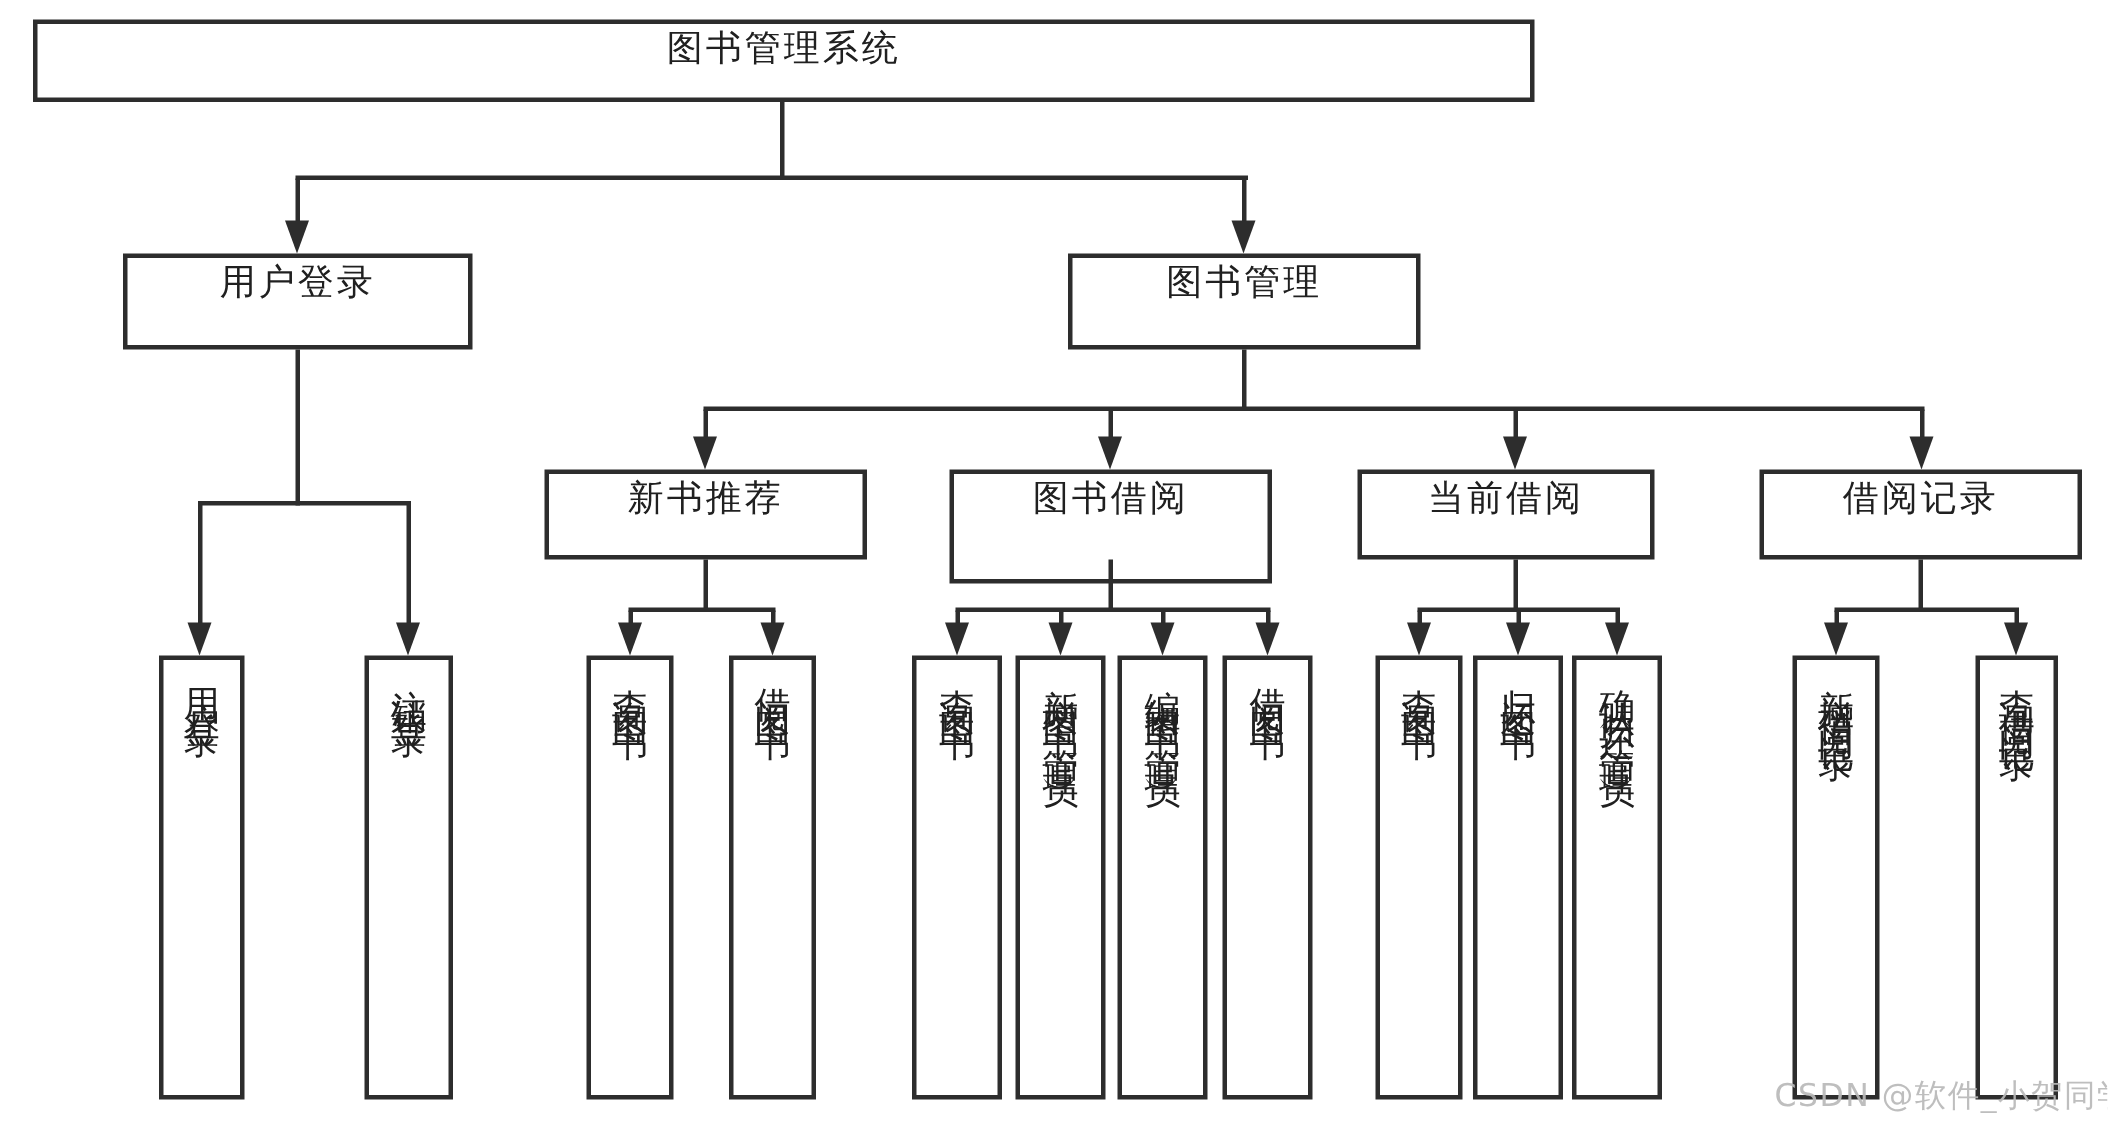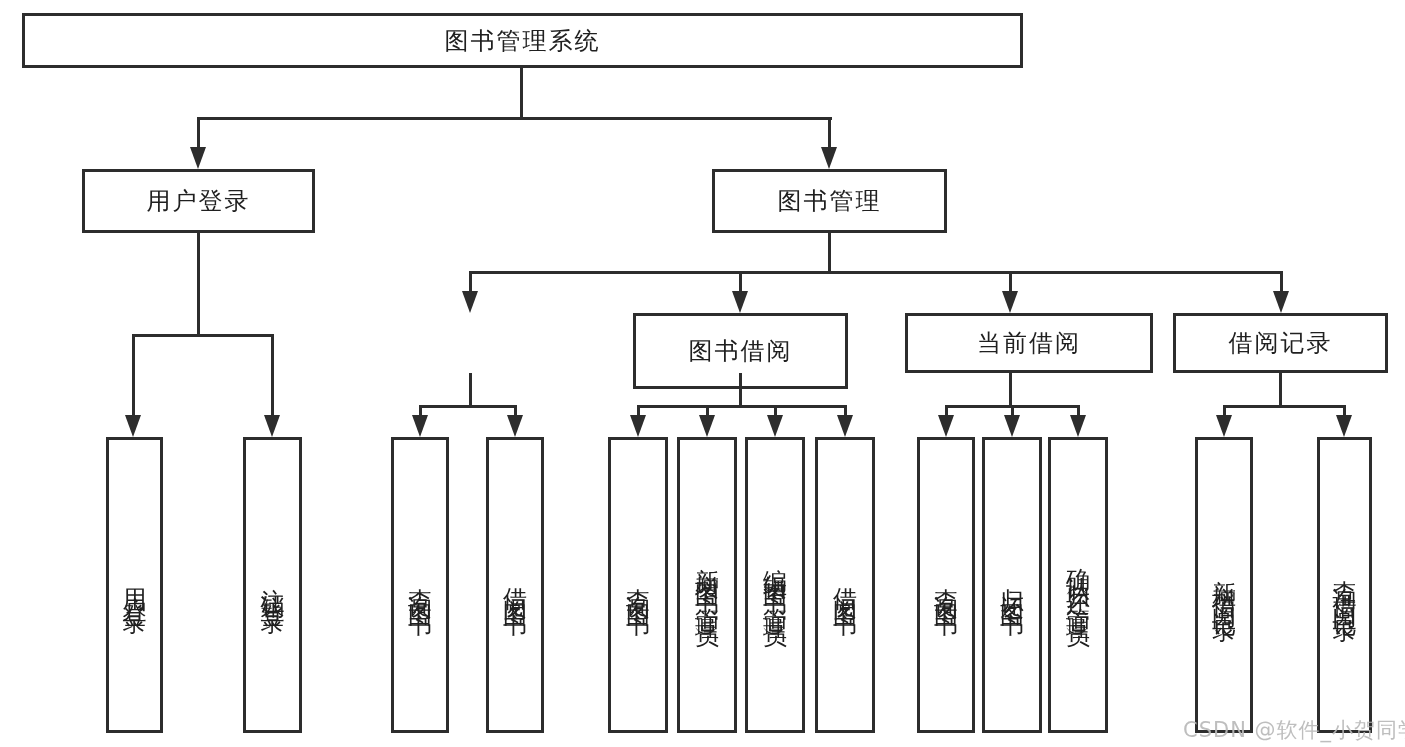--- a/index.html
+++ b/index.html
@@ -6,21 +6,21 @@
     --line:#2d2d2d;
     --text:#202020;
     --watermark_color:#b9b9b9;
     --background:#ffffff;
   }
   html,body{margin:0;padding:0;background:var(--background);}
   body{font-family:"DejaVu Sans","Liberation Sans",sans-serif;}
   #stage{position:relative;width:1405px;height:747px;background:var(--background);overflow:hidden;}
   .node{
     position:absolute;box-sizing:border-box;border:3px solid var(--line);
-    background:#fff;display:flex;align-items:center;justify-content:center;
+    background:#fff;display:flex;align-items:flex-start;justify-content:center;
     font-size:24px;color:var(--text);letter-spacing:2px;white-space:nowrap;
   }
   .leaf{font-size:24px;}
   .leaf .vtext{
     writing-mode:vertical-rl;text-orientation:mixed;letter-spacing:8px;
     line-height:1;display:block;
   }
   .line{position:absolute;background:var(--line);}
   .arrow{
     position:absolute;width:0;height:0;
@@ -43,26 +43,29 @@
   </div>
 
   <div class="node" style="left:82px;top:169px;width:233px;height:64px;">
     <span>用户登录</span>
   </div>
 
   <div class="node" style="left:712px;top:169px;width:235px;height:64px;">
     <span>图书管理</span>
   </div>
 
+  <div class="node" style="left:363px;top:313px;width:215px;height:60px;">
+    <span>新书推荐</span>
+  </div>
 
   <div class="node" style="left:633px;top:313px;width:215px;height:76px;">
     <span>图书借阅</span>
   </div>
 
-  <div class="node" style="left:905px;top:313px;width:248px;height:60px;">
+  <div class="node" style="left:905px;top:313px;width:198px;height:60px;">
     <span>当前借阅</span>
   </div>
 
   <div class="node" style="left:1173px;top:313px;width:215px;height:60px;">
     <span>借阅记录</span>
   </div>
 
   <div class="node leaf" style="left:106px;top:437px;width:57px;height:296px;">
     <span class="vtext">用户登录</span>
   </div>

